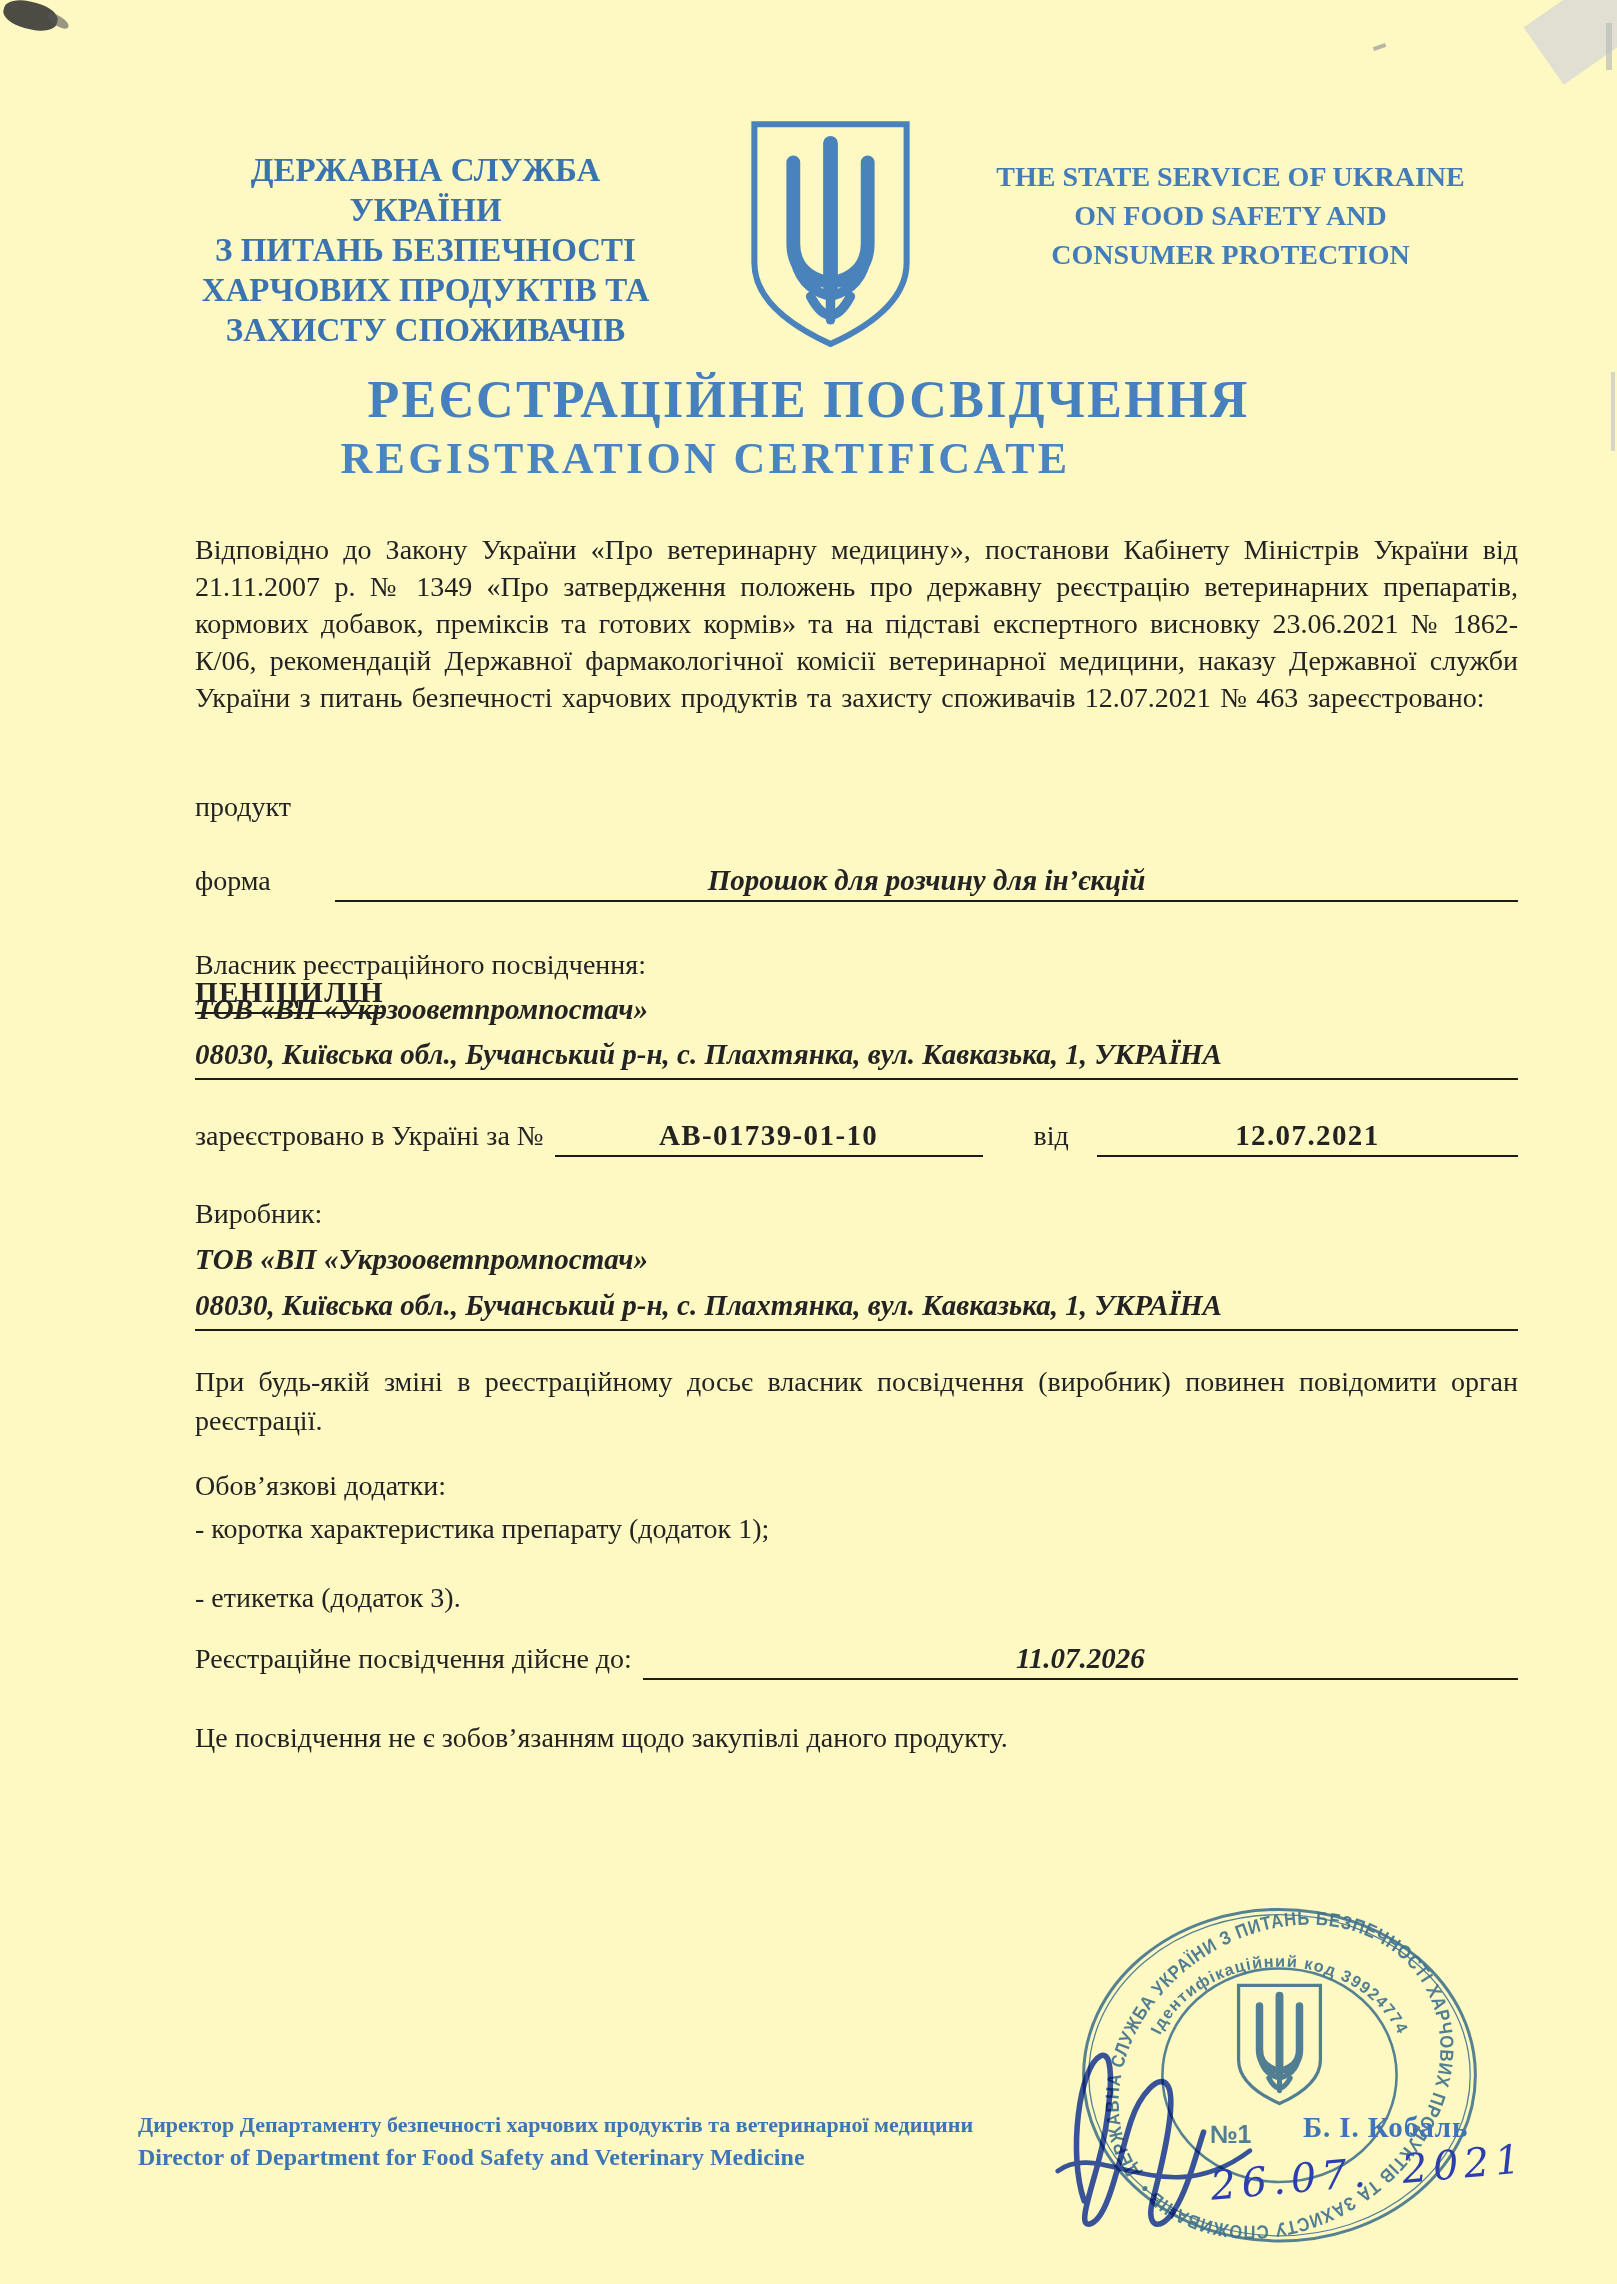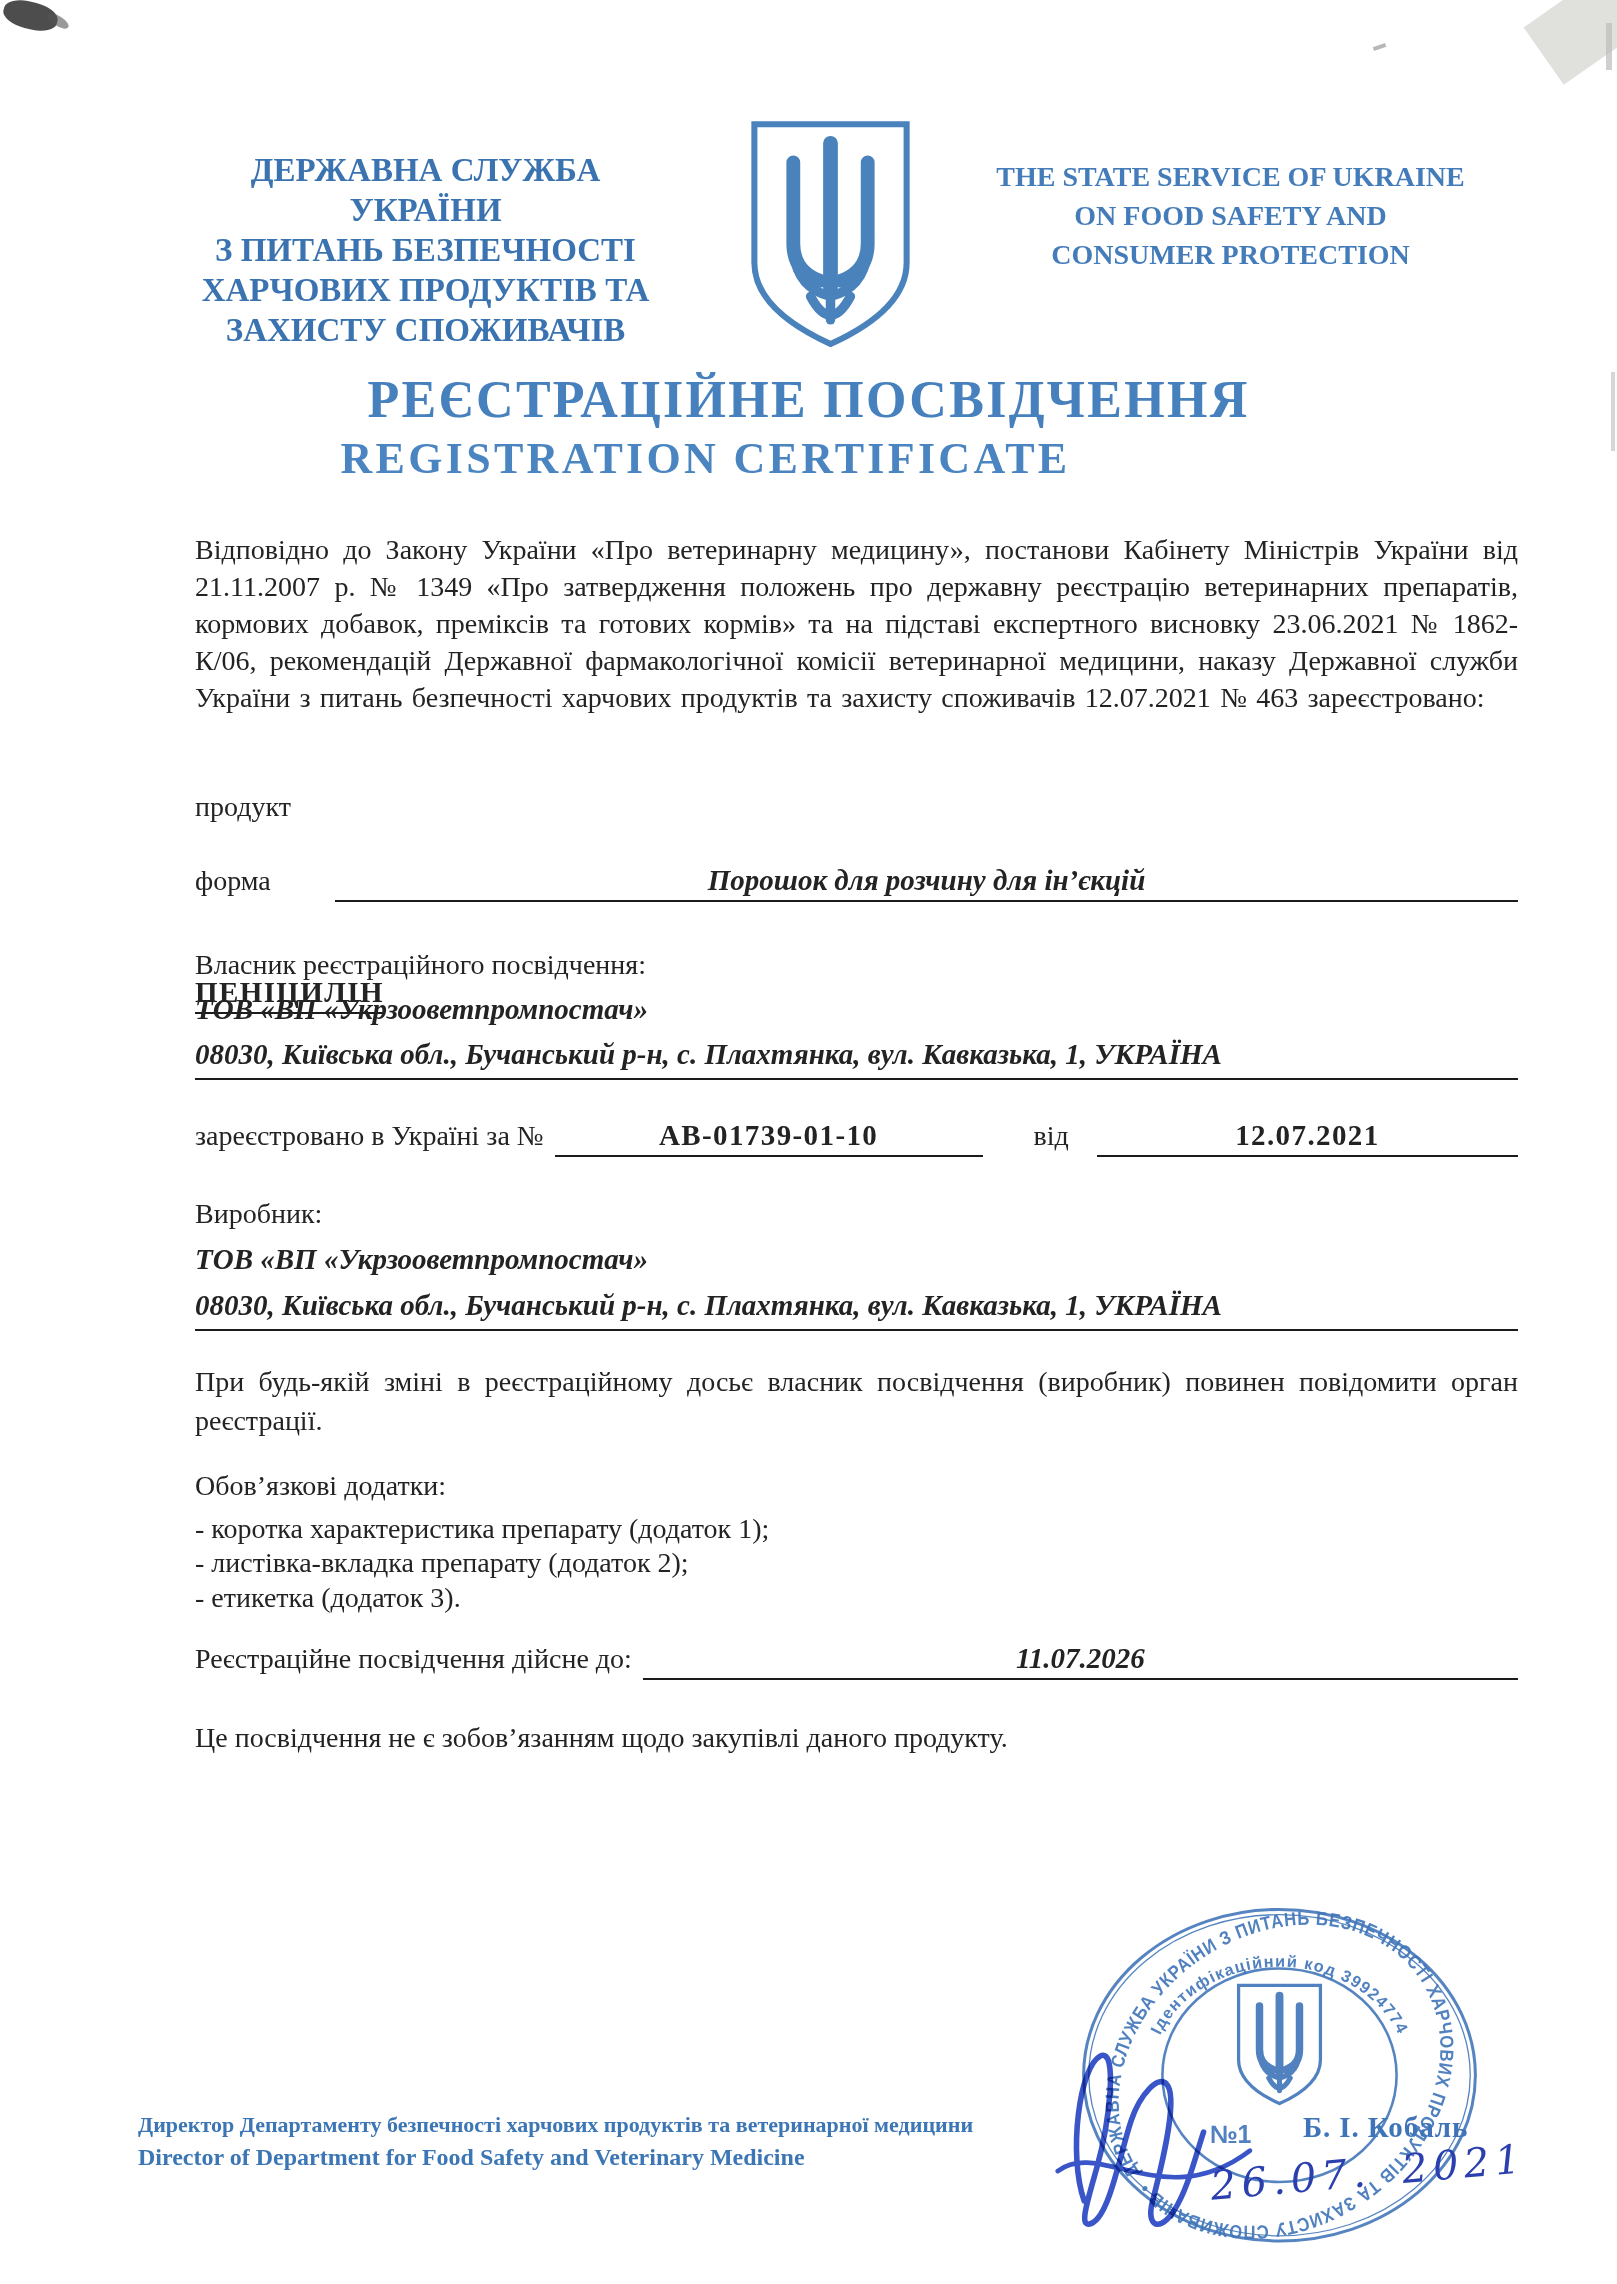--- a/index.html
+++ b/index.html
@@ -1,19 +1,19 @@
 <!DOCTYPE html>
 <html style="font-size:7.4px"><head>
 <meta charset="utf-8">
 <style>
   html,body{margin:0;padding:0;background:#e8e8e6;}
   .page{
     position:relative;
     width:1617px;height:2284px;
-    background:#ffffff;
+    background:#fef9c3;
     overflow:hidden;
     font-family:"Liberation Serif", serif;
     color:#232323;
   }
   .abs{position:absolute;}
   
   .hdr-left{left:186px;top:150px;width:479px;text-align:center;
     font-weight:bold;font-size:33px;line-height:40px;color:#3a73b0;}
   .hdr-right{left:963px;top:157px;width:535px;text-align:center;
     font-weight:bold;font-size:28px;line-height:39px;color:#437cb9;}
@@ -123,21 +123,20 @@
   </div>
 
   <div class="abs plain" style="left:195px;top:1198px;">Виробник:</div>
   <div class="abs bi" style="left:195px;top:1243px;">ТОВ «ВП «Укрзооветпромпостач»</div>
   <div class="abs bi addr" style="left:195px;top:1289px;">08030, Київська обл., Бучанський р-н, с. Плахтянка, вул. Кавказька, 1, УКРАЇНА</div>
 
   <div class="abs notice" style="top:1362px;">При будь-якій зміні в реєстраційному досьє власник посвідчення (виробник) повинен повідомити орган реєстрації.</div>
 
   <div class="abs plain" style="left:195px;top:1470px;">Обов’язкові додатки:</div>
   <div class="abs plain" style="left:195px;top:1513px;">- коротка характеристика  препарату (додаток 1);</div>
-  <div class="abs plain" style="left:195px;top:1547px;">- листівка-вкладка препарату (додаток 2);</div>
   <div class="abs plain" style="left:195px;top:1582px;">- етикетка (додаток 3).</div>
 
   <div class="abs fieldrow" style="top:1642px;">
     <span class="lbl" style="padding-right:11px;">Реєстраційне посвідчення дійсне до:</span>
     <span class="fill uline val-bi">11.07.2026</span>
   </div>
 
   <div class="abs plain" style="left:195px;top:1722px;">Це посвідчення не є зобов’язанням щодо закупівлі даного продукту.</div>
 
   <div class="abs sig-uk">Директор Департаменту безпечності харчових продуктів та ветеринарної медицини</div>

